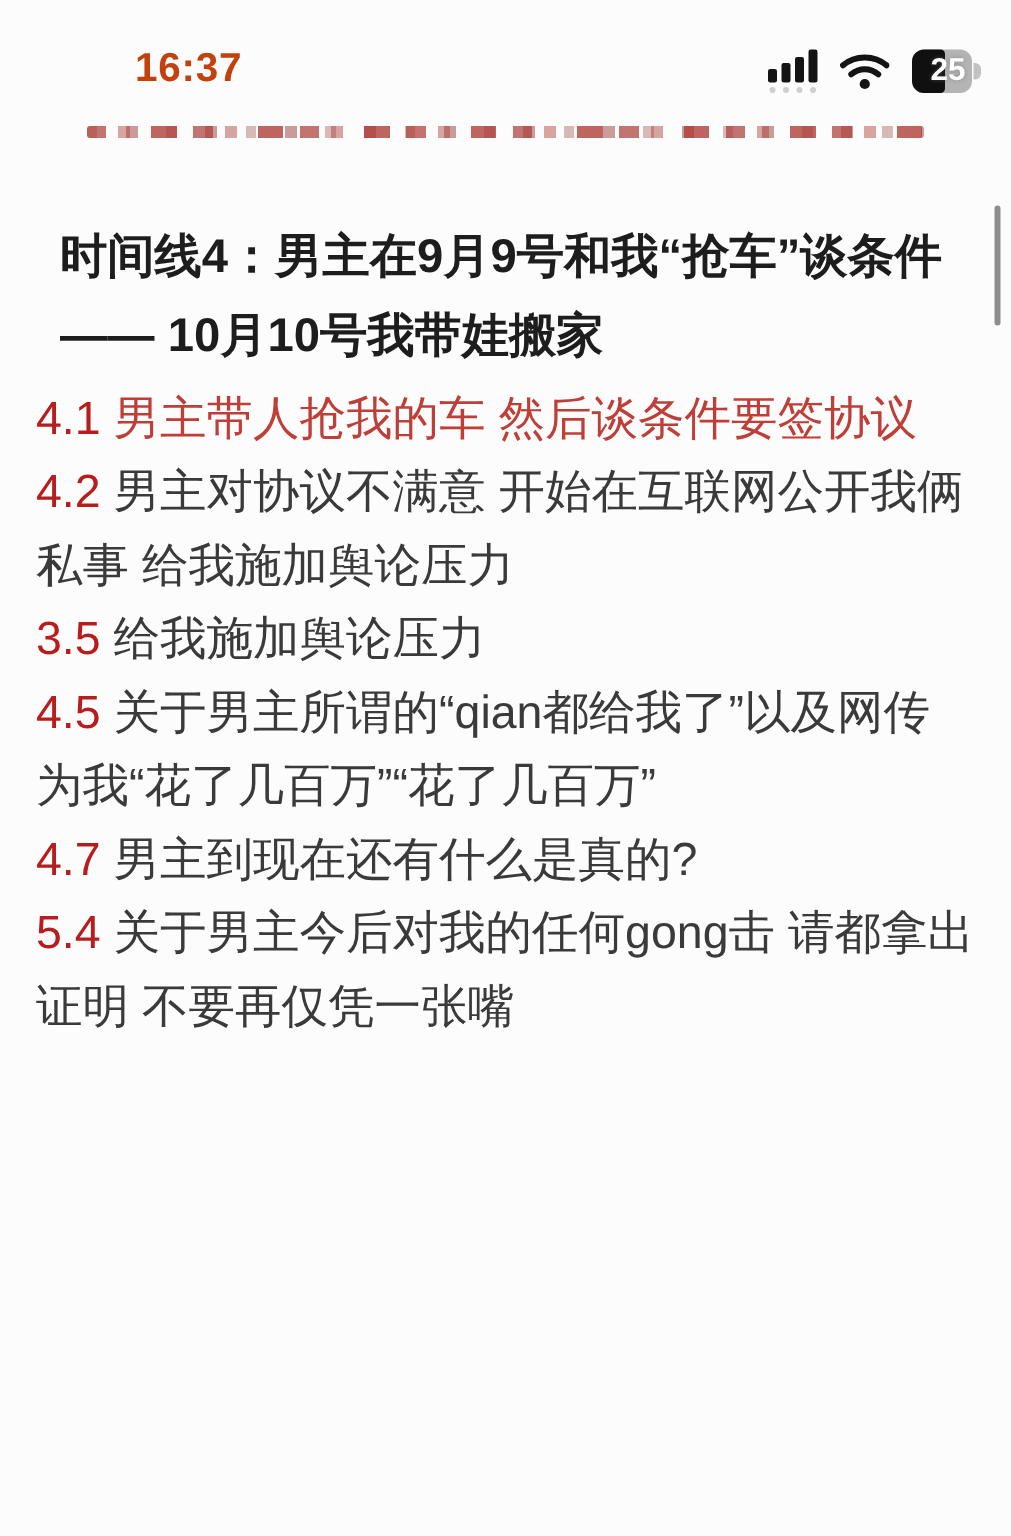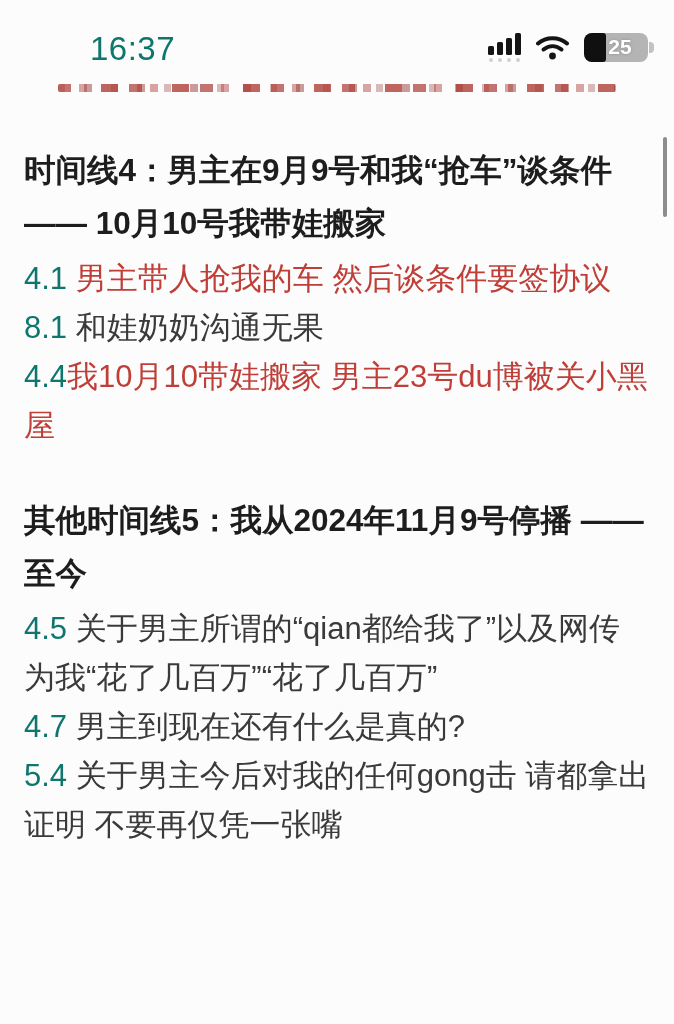--- a/index.html
+++ b/index.html
@@ -6,34 +6,34 @@
   body{
     width:674px;height:1024px;position:relative;overflow:hidden;
     background:#fcfcfc;
     font-family:"Liberation Sans","DejaVu Sans",sans-serif;
     -webkit-font-smoothing:antialiased;
   }
   
   .status-bar{position:relative;height:76px;}
   .time{
     position:absolute;left:90px;top:30px;
-    font-size:33px;font-weight:400;color:#0f766e;letter-spacing:.5px;
+    font-size:27px;font-weight:700;color:#c2410c;letter-spacing:.5px;
   }
   .status-icons{
     position:absolute;right:26px;top:30px;height:34px;
     display:flex;align-items:center;gap:15px;
   }
   .signal{display:flex;flex-direction:column;align-items:center;gap:3px;}
   .bars{display:flex;align-items:flex-end;gap:3px;}
   .bar{width:6px;background:#141414;border-radius:1.5px;}
   .bar1{height:9px}.bar2{height:13px}.bar3{height:17px}.bar4{height:22px}
   .dots{display:flex;gap:5px;}
   .dot{width:4px;height:4px;border-radius:50%;background:#cfcfcf;}
   .wifi{display:block;}
-  .battery{position:relative;width:64px;height:29px;border-radius:8px;background:#b4b4b4;}
+  .battery{position:relative;width:40px;height:29px;border-radius:8px;background:#b4b4b4;}
   .battery-fill{position:absolute;left:0;top:0;bottom:0;width:22px;background:#101010;border-radius:8px 3px 3px 8px;}
   .battery-num{
     position:absolute;inset:0;display:flex;align-items:center;justify-content:center;
     padding-left:8px;color:#fff;font-size:21px;font-weight:700;
     text-shadow:0 0 3px rgba(110,110,110,.55);
   }
   .battery-nub{position:absolute;right:-6px;top:9px;width:5px;height:11px;background:#c2c2c2;border-radius:0 4px 4px 0;}
   
   .doc{padding:0 24px;color:#3a3a3a;font-size:31px;line-height:49px;}
   .clipped-line{
@@ -46,25 +46,25 @@
         rgba(172,58,52,.70) 0 13px, rgba(172,58,52,0) 13px 21px,
         rgba(172,58,52,.45) 21px 29px, rgba(172,58,52,0) 29px 43px,
         rgba(172,58,52,.78) 43px 60px, rgba(172,58,52,0) 60px 71px),
       repeating-linear-gradient(90deg,
         rgba(150,60,55,.35) 0 7px, rgba(150,60,55,0) 7px 26px,
         rgba(150,60,55,.5) 26px 34px, rgba(150,60,55,0) 34px 53px);
     border-radius:2px;
   }
   h2.doc-heading{
     font-size:31.5px;line-height:53px;font-weight:700;color:#1d1d1d;
-    margin:0 0 4px 0;
+    margin:0 0 4px 16px;
   }
   h2.doc-heading.second{margin-top:44px;}
   p.doc-item{margin:0;}
-  .num{color:#0f766e;}
+  .num{color:#b91c1c;}
   .em{color:#bf3f38;margin-top:32px;}
   
   .scrollbar-thumb{
     position:absolute;right:7px;top:137px;width:4px;height:80px;
     background:#8d8d8d;border-radius:2px;
   }
 </style>
 </head>
 <body>
 
@@ -96,22 +96,21 @@
       <div class="battery-nub"></div>
     </div>
   </div>
 </header>
 
 <main class="doc">
   <div class="clipped-line"></div>
 
   <h2 class="doc-heading">时间线4：男主在9月9号和我“抢车”谈条件 —— 10月10号我带娃搬家</h2>
   <p class="doc-item"><span class="num">4.1</span><span class="em"> 男主带人抢我的车 然后谈条件要签协议</span></p>
-  <p class="doc-item"><span class="num">8.1</span><span> 和娃奶奶沟通无果</span></p>
-  <p class="doc-item"><span class="num">4.4</span><span class="em">我10月10带娃搬家 男主23号du博被关小黑屋</span></p>
+  <p class="doc-item"><span class="num">4.2</span><span> 男主对协议不满意 开始在互联网公开我俩私事 给我施加舆论压力</span></p>
+  <p class="doc-item"><span class="num">3.5</span><span> 给我施加舆论压力</span></p>
 
-  <h2 class="doc-heading second">其他时间线5：我从2024年11月9号停播 —— 至今</h2>
   <p class="doc-item"><span class="num">4.5</span><span> 关于男主所谓的“qian都给我了”以及网传为我“花了几百万”“花了几百万”</span></p>
   <p class="doc-item"><span class="num">4.7</span><span> 男主到现在还有什么是真的?</span></p>
   <p class="doc-item"><span class="num">5.4</span><span> 关于男主今后对我的任何gong击 请都拿出证明 不要再仅凭一张嘴</span></p>
 </main>
 
 <div class="scrollbar-thumb"></div>
 
 </body></html>

